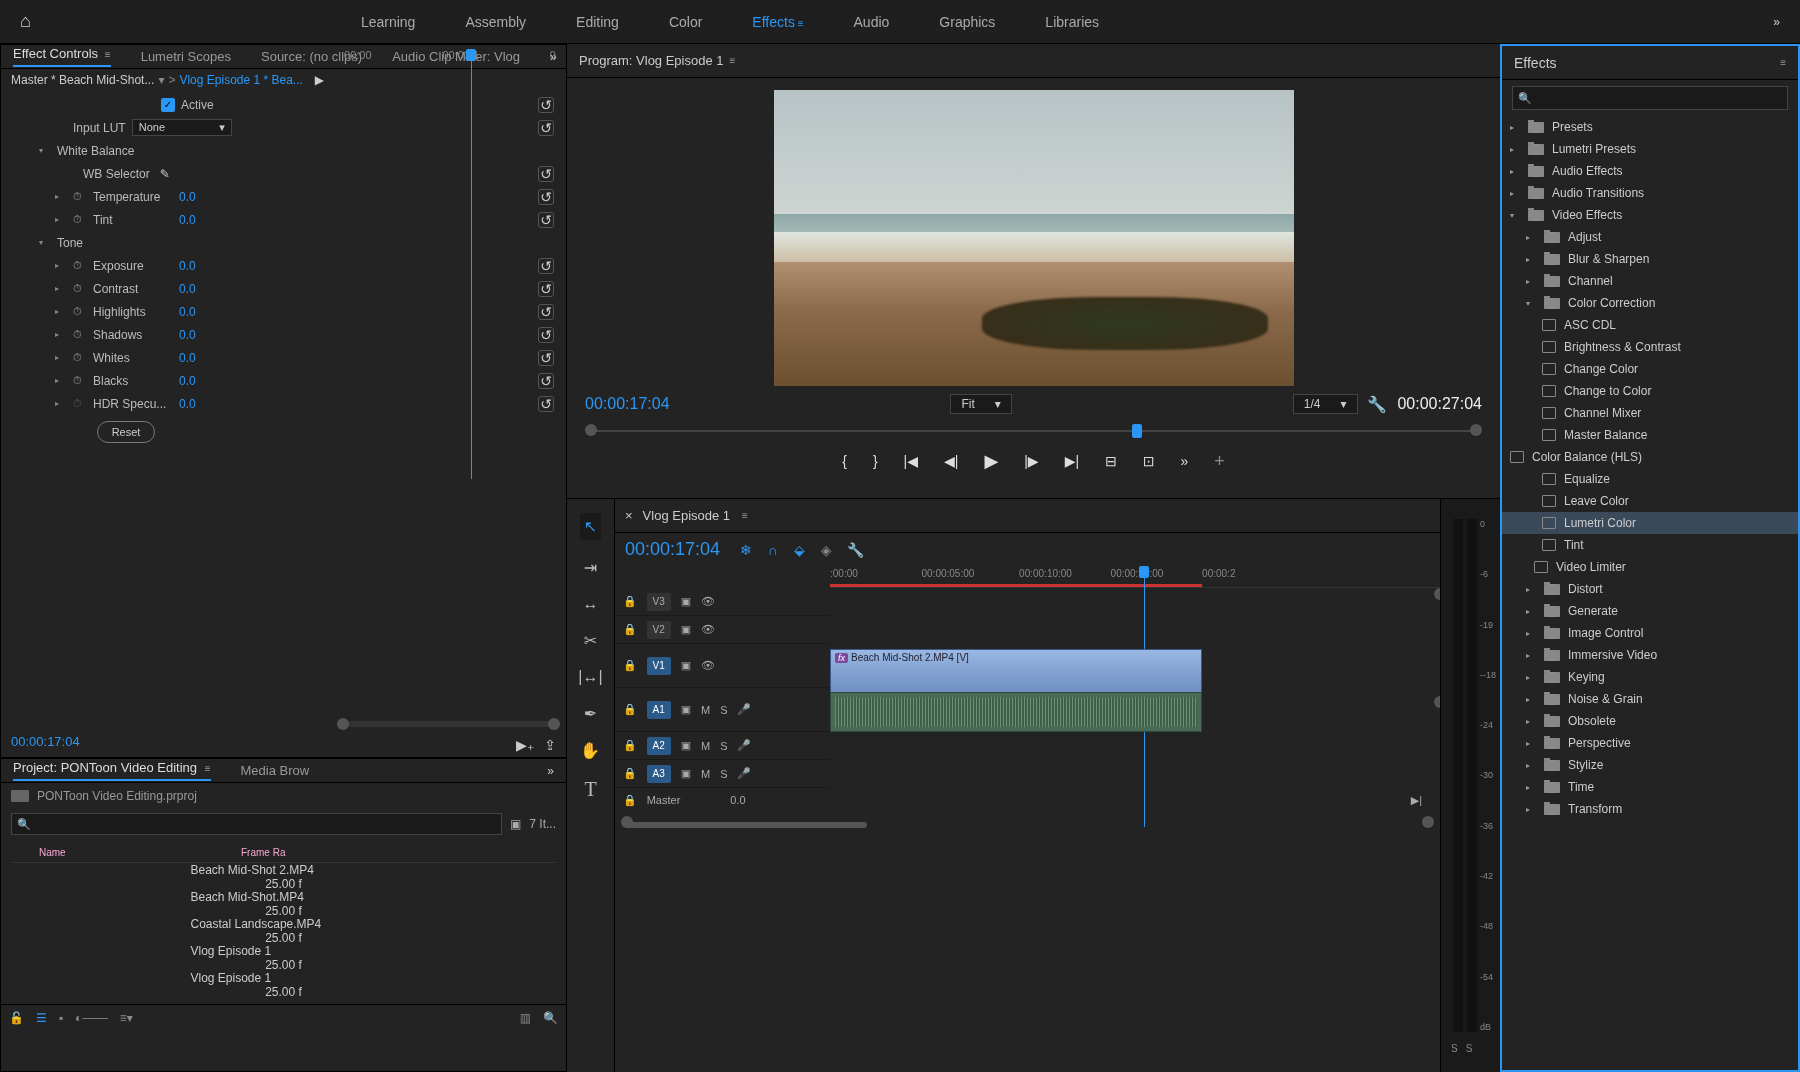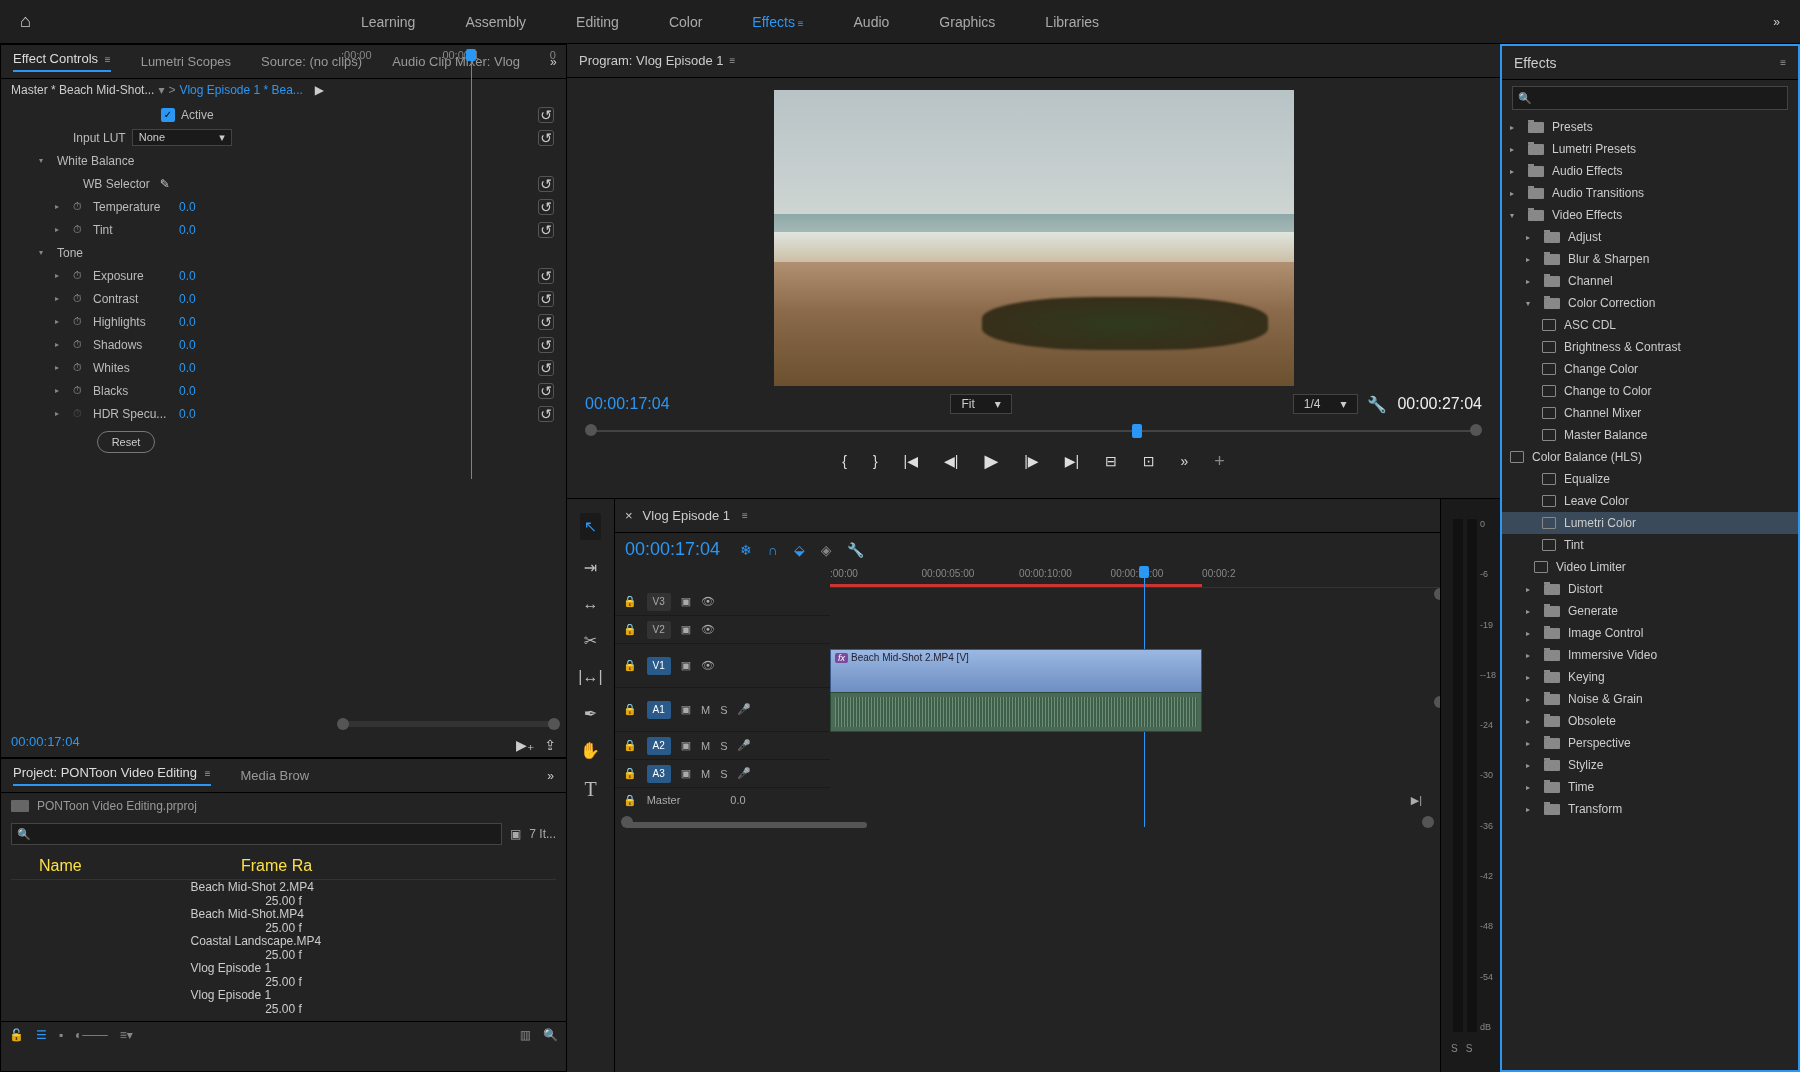--- a/index.html
+++ b/index.html
@@ -9,21 +9,21 @@
 .top-tabs { display:flex; gap:50px; margin-left:290px; }
 .top-tab { color:#aaa; cursor:pointer; font-size:14px; }
 .top-tab.active { color:#2a97f5; }
 .app-body { display:flex; height:calc(100% - 44px); }
 .left-col { width:567px; display:flex; flex-direction:column; }
 .mid-col { flex:1; display:flex; flex-direction:column; }
 .right-col { width:300px; background:#232323; border-left:1px solid #000; display:flex; flex-direction:column; }
 
 
 .panel { background:#232323; border:1px solid #000; }
-.panel-tabs { height:34px; display:flex; align-items:center; gap:30px; padding:0 12px; background:#232323; border-bottom:1px solid #000; font-size:13px; }
+.panel-tabs { height:24px; display:flex; align-items:center; gap:30px; padding:0 12px; background:#232323; border-bottom:1px solid #000; font-size:13px; }
 .ptab { color:#999; cursor:pointer; white-space:nowrap; }
 .ptab.active { color:#ddd; border-bottom:2px solid #2a97f5; padding-bottom:4px; }
 .hamb { color:#999; font-size:10px; margin-left:4px; }
 
 
 .effctrl { flex:1; overflow:hidden; position:relative; }
 .ec-hdr { display:flex; align-items:center; padding:4px 10px; font-size:12px; gap:4px; }
 .link-blue { color:#2a97f5; }
 .ec-ruler { position:absolute; left:340px; right:10px; top:4px; height:20px; color:#888; font-size:11px; display:flex; justify-content:space-between; }
 .ec-playhead { position:absolute; left:470px; top:4px; width:1px; height:430px; background:#2a97f5; }
@@ -42,21 +42,21 @@
 .ec-btm-icons { position:absolute; right:10px; bottom:4px; display:flex; gap:10px; color:#ccc; font-size:14px; }
 
 
 .proj { height:314px; }
 .proj-body { padding:6px 10px; }
 .proj-path { display:flex; align-items:center; gap:8px; color:#999; margin-bottom:10px; }
 .proj-search { display:flex; align-items:center; gap:8px; margin-bottom:8px; }
 .proj-search input { flex:1; background:#1a1a1a; border:1px solid #444; padding:3px 20px; color:#ccc; font-size:12px; }
 .proj-search .mag { position:absolute; margin-left:6px; color:#888; font-size:11px; }
 .proj-count { color:#aaa; font-size:12px; white-space:nowrap; }
-.proj-tbl-hdr { display:flex; color:#fde047; font-size:16px; border-bottom:1px solid #333; padding:4px 0;align-items:center; }
+.proj-tbl-hdr { display:flex; color:#f9a8d4; font-size:10px; border-bottom:1px solid #333; padding:4px 0;align-items:center; }
 .proj-col-n { width:230px; padding-left:28px; }
 .proj-row { display:flex; align-items:center; height:27px; font-size:12px;flex-direction:column; }
 .proj-swatch { width:12px; height:12px; margin:0 8px 0 4px; }
 .proj-ficon { width:16px; height:12px; margin-right:8px; background:#4a9; border-radius:1px; }
 .proj-fname { width:186px; }
 .proj-btm { display:flex; align-items:center; gap:12px; padding:6px 8px; color:#888; border-top:1px solid #000; }
 .lock-green { color:#4c4; }
 
 
 .program { flex:none; height:455px; border-bottom:1px solid #000; background:#232323; }

